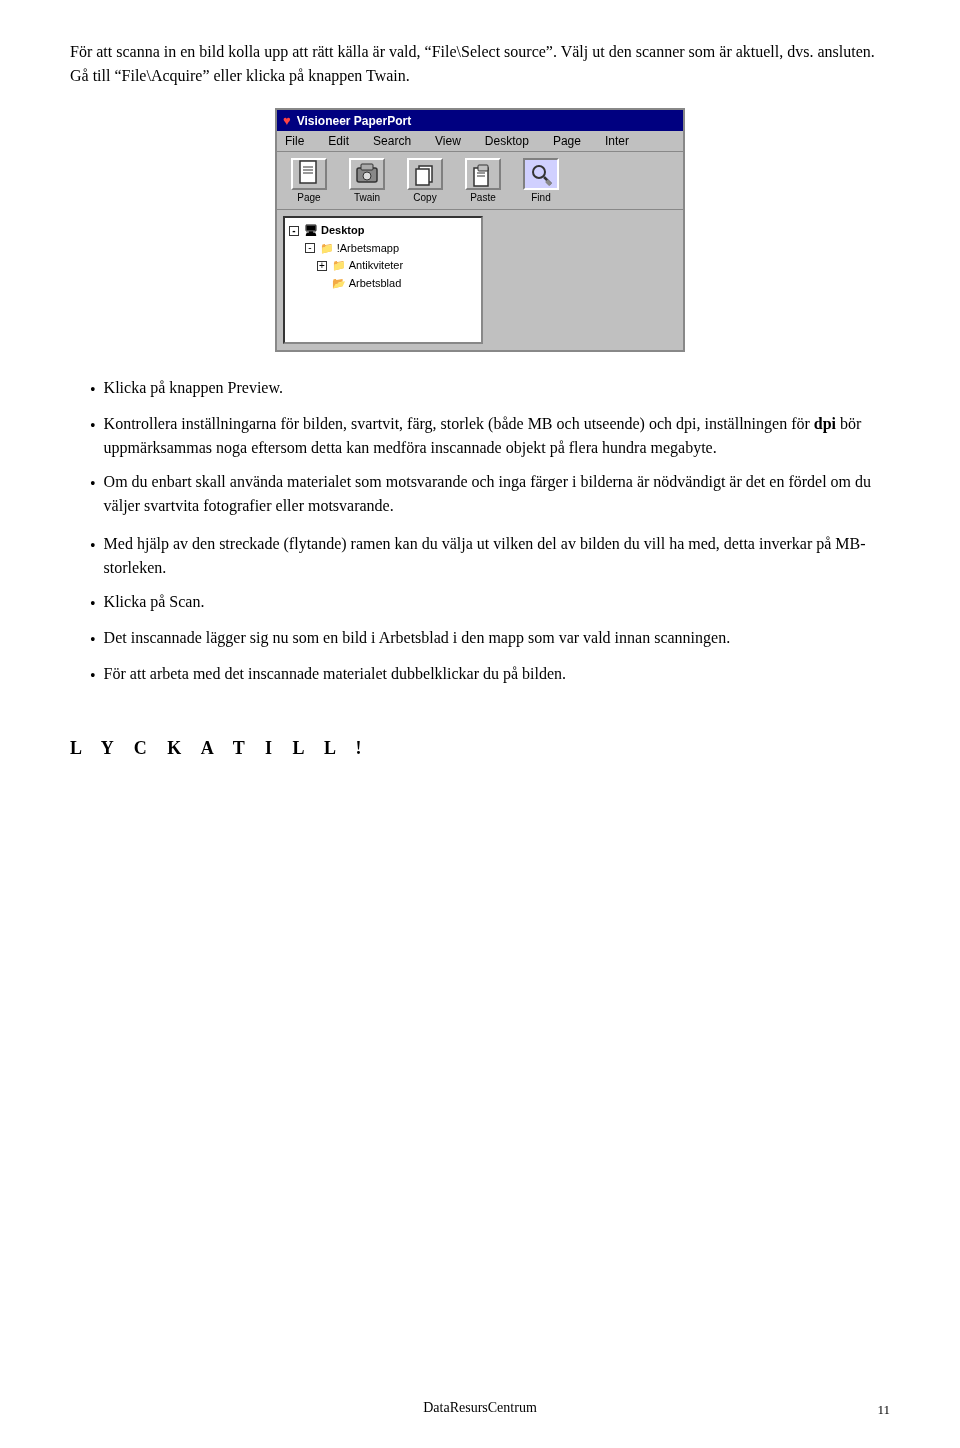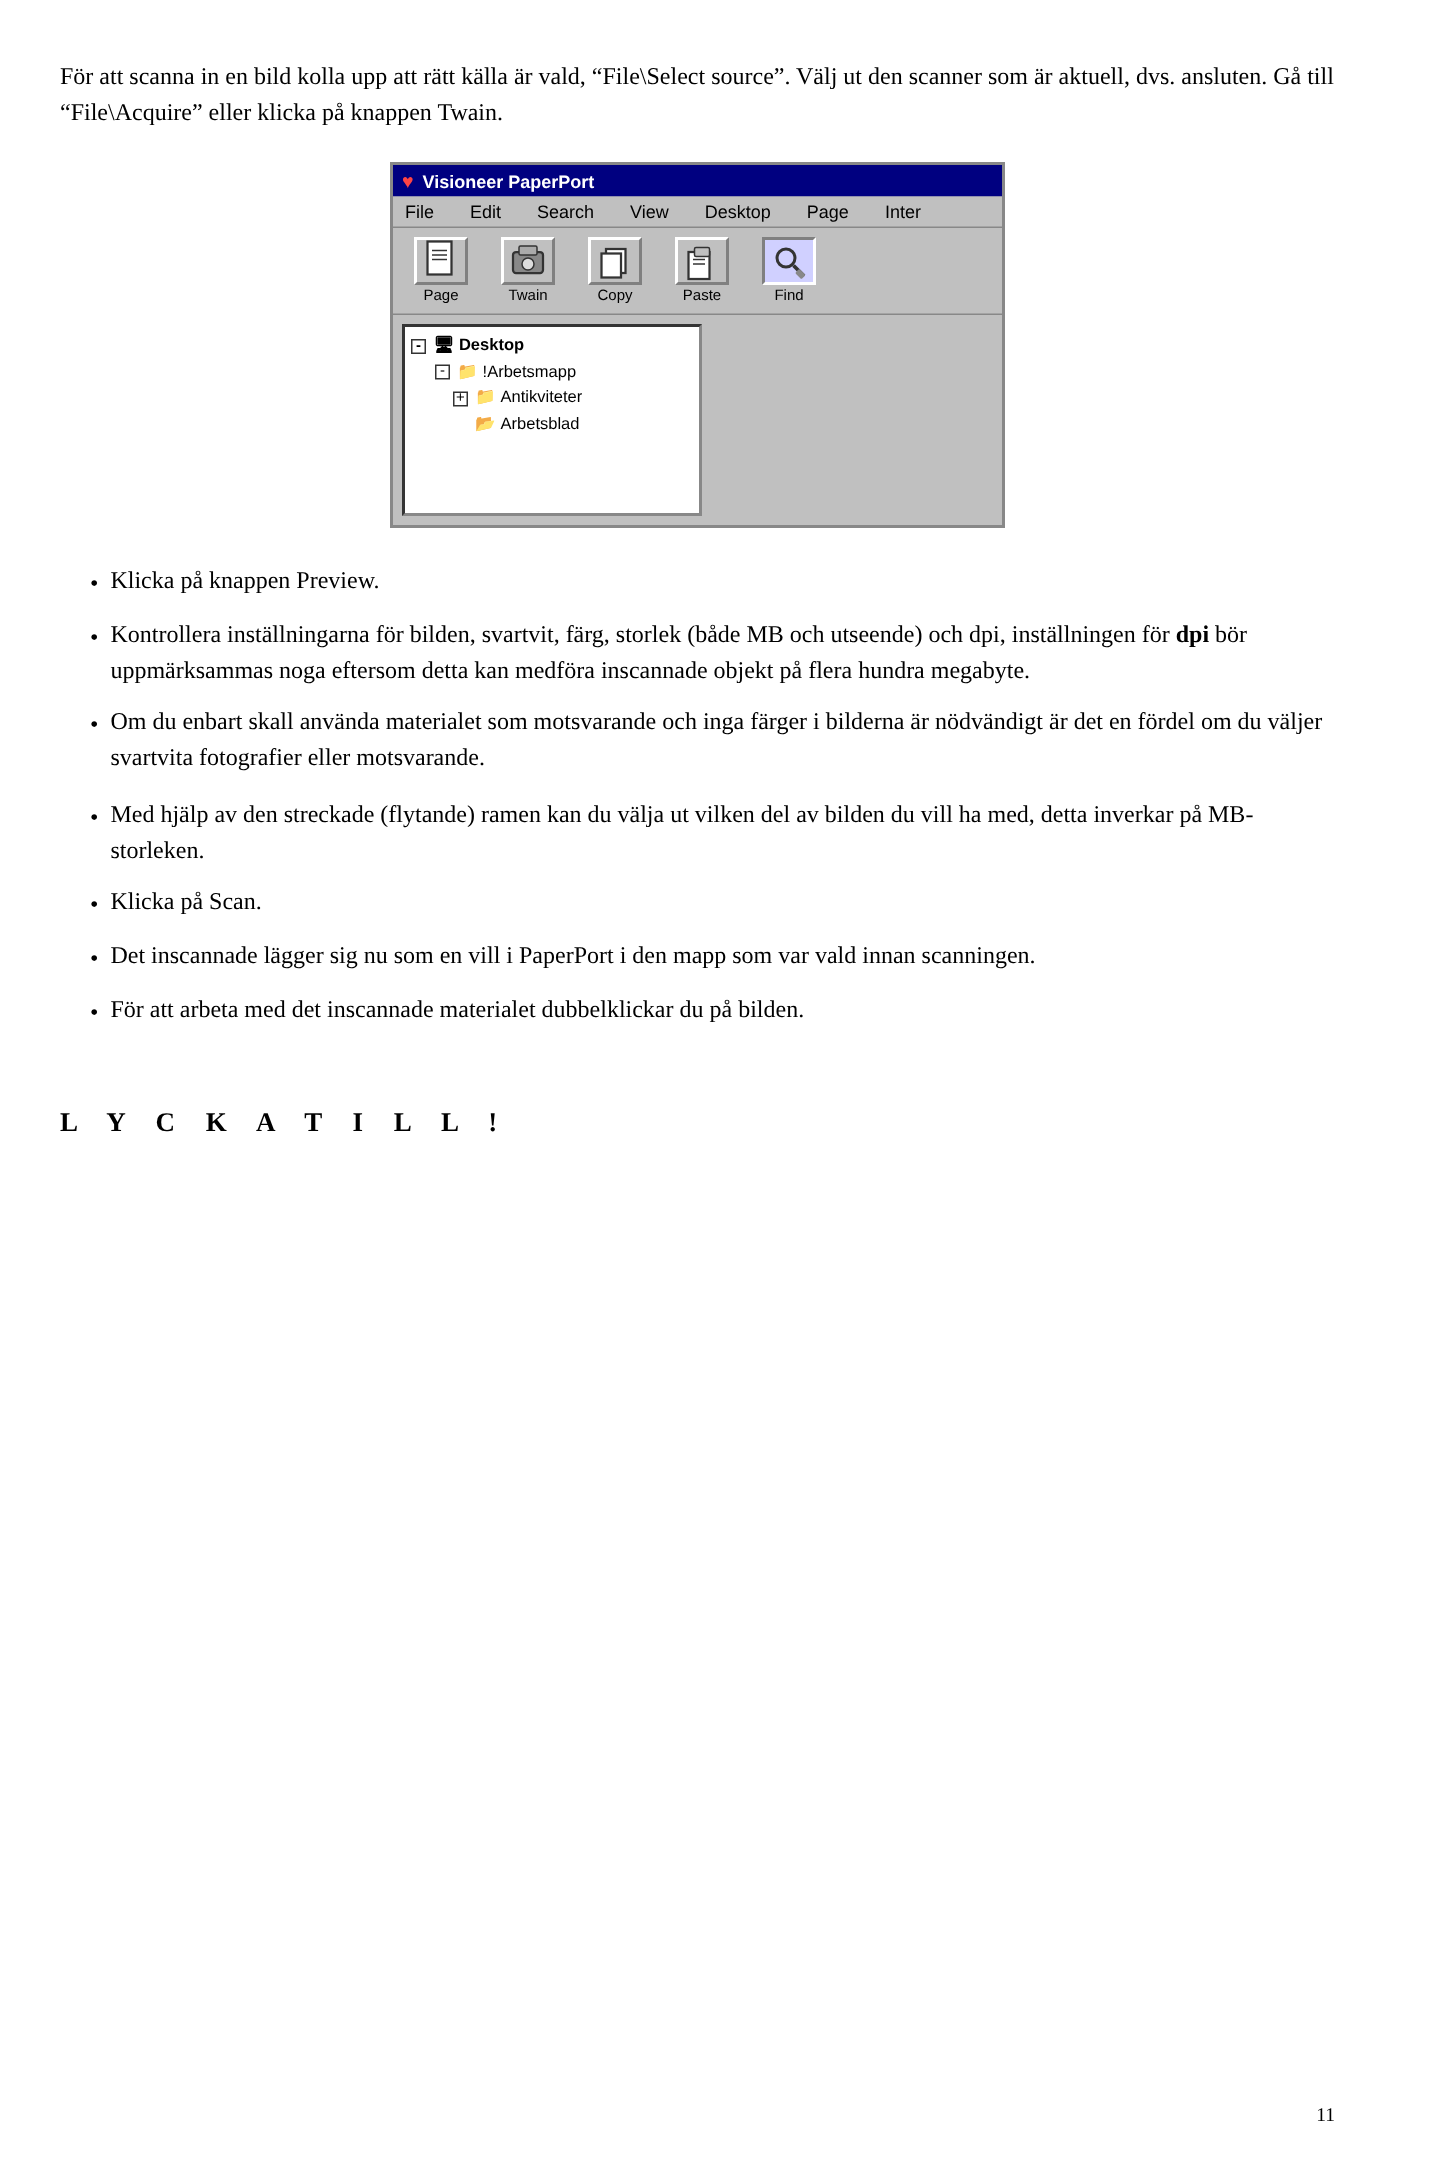--- a/index.html
+++ b/index.html
@@ -7,21 +7,21 @@
       width: 960px;
       min-height: 1448px;
       background: #ffffff;
       font-family: "Times New Roman", Times, serif;
       font-size: 16px;
       color: #000000;
       position: relative;
     }
 
     .page-container {
-      padding: 40px 70px 60px 40px;
+      padding: 40px 70px 60px 70px;
     }
 
     .paragraph {
       margin-bottom: 18px;
       line-height: 1.5;
     }
 
     .screenshot-container {
       display: flex;
       justify-content: center;
@@ -373,28 +373,29 @@
       <span>Med hjälp av den streckade (flytande) ramen kan du välja ut vilken del av bilden du vill ha med, detta inverkar på MB-storleken.</span>
     </div>
 
     <div class="bullet-item">
       <span class="bullet-dot">•</span>
       <span>Klicka på Scan.</span>
     </div>
 
     <div class="bullet-item">
       <span class="bullet-dot">•</span>
-      <span>Det inscannade lägger sig nu som en vill i PaperPort i den mapp som var vald innan scanningen.</span>
+      <span>Det inscannade lägger sig nu som en bild i Arbetsblad i den mapp som var vald innan scanningen.</span>
     </div>
 
     <div class="bullet-item">
       <span class="bullet-dot">•</span>
       <span>För att arbeta med det inscannade materialet dubbelklickar du på bilden.</span>
     </div>
   </div>
 
   <div class="lycka-till">L Y C K A  T I L L !</div>
 
 </div>
 
 <div class="footer">
+  <div class="footer-line1">DataResursCentrum</div>
 </div>
 <div class="page-number">11</div>
 
 </body></html>

